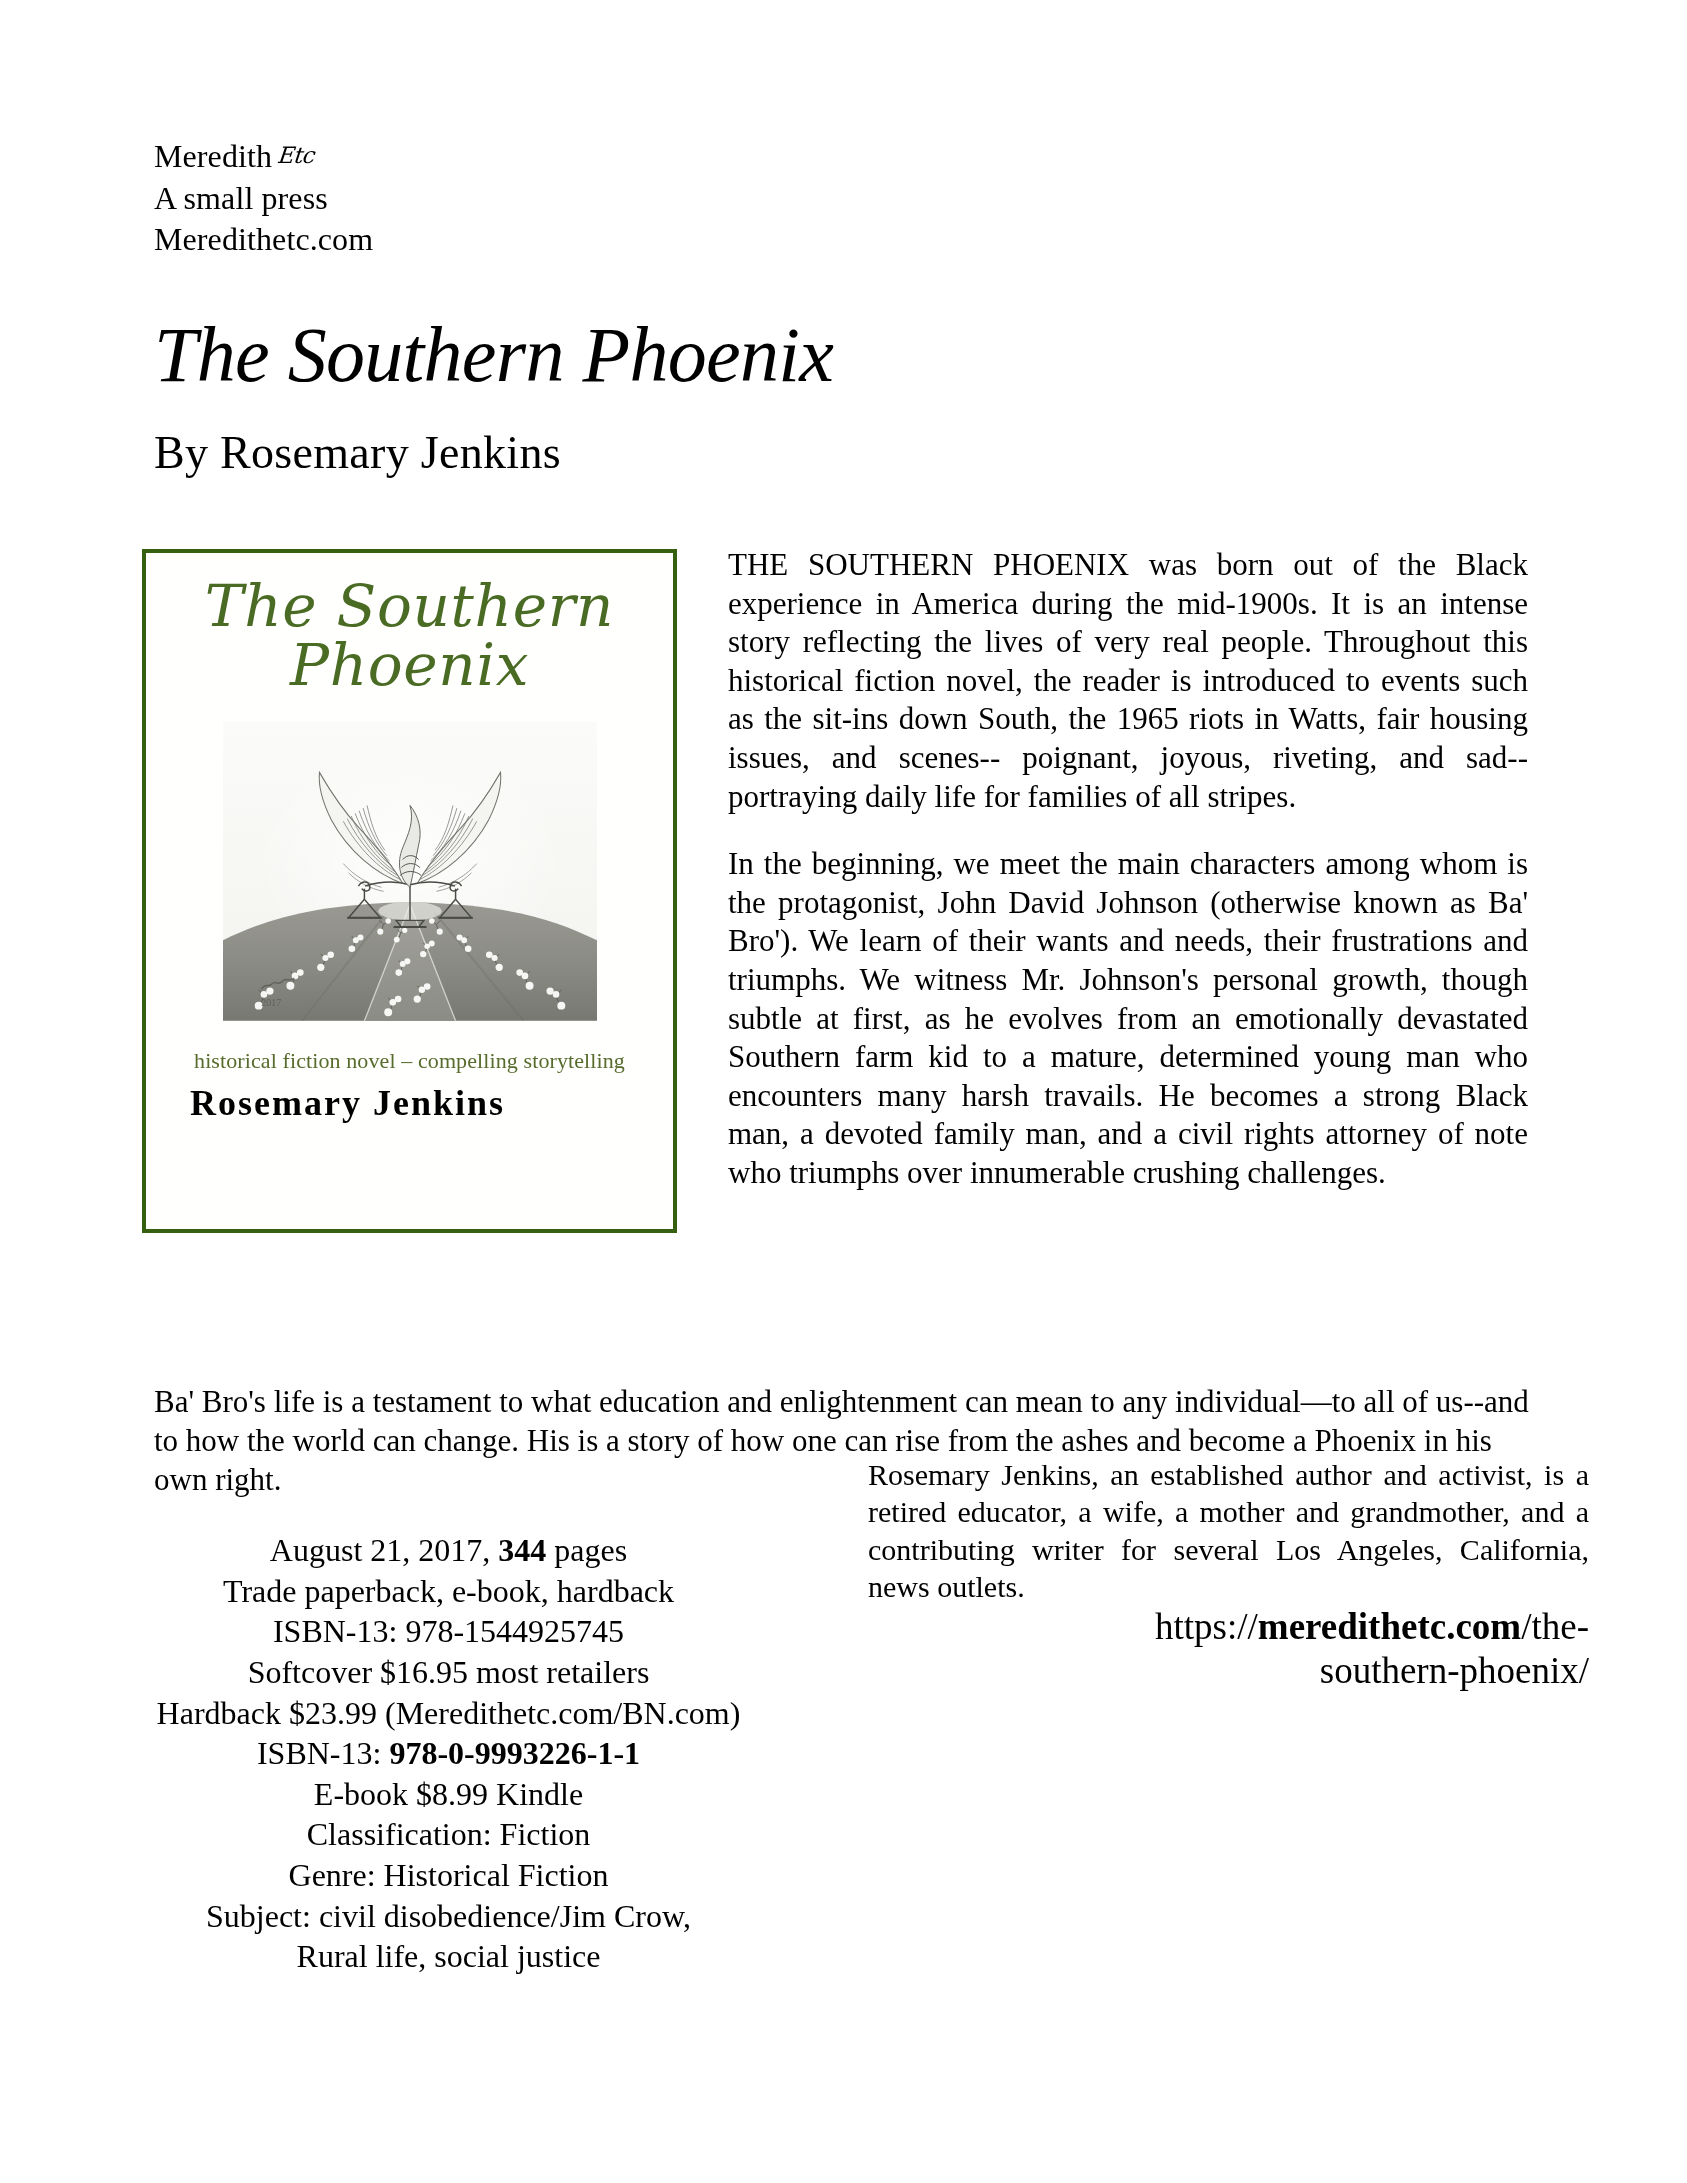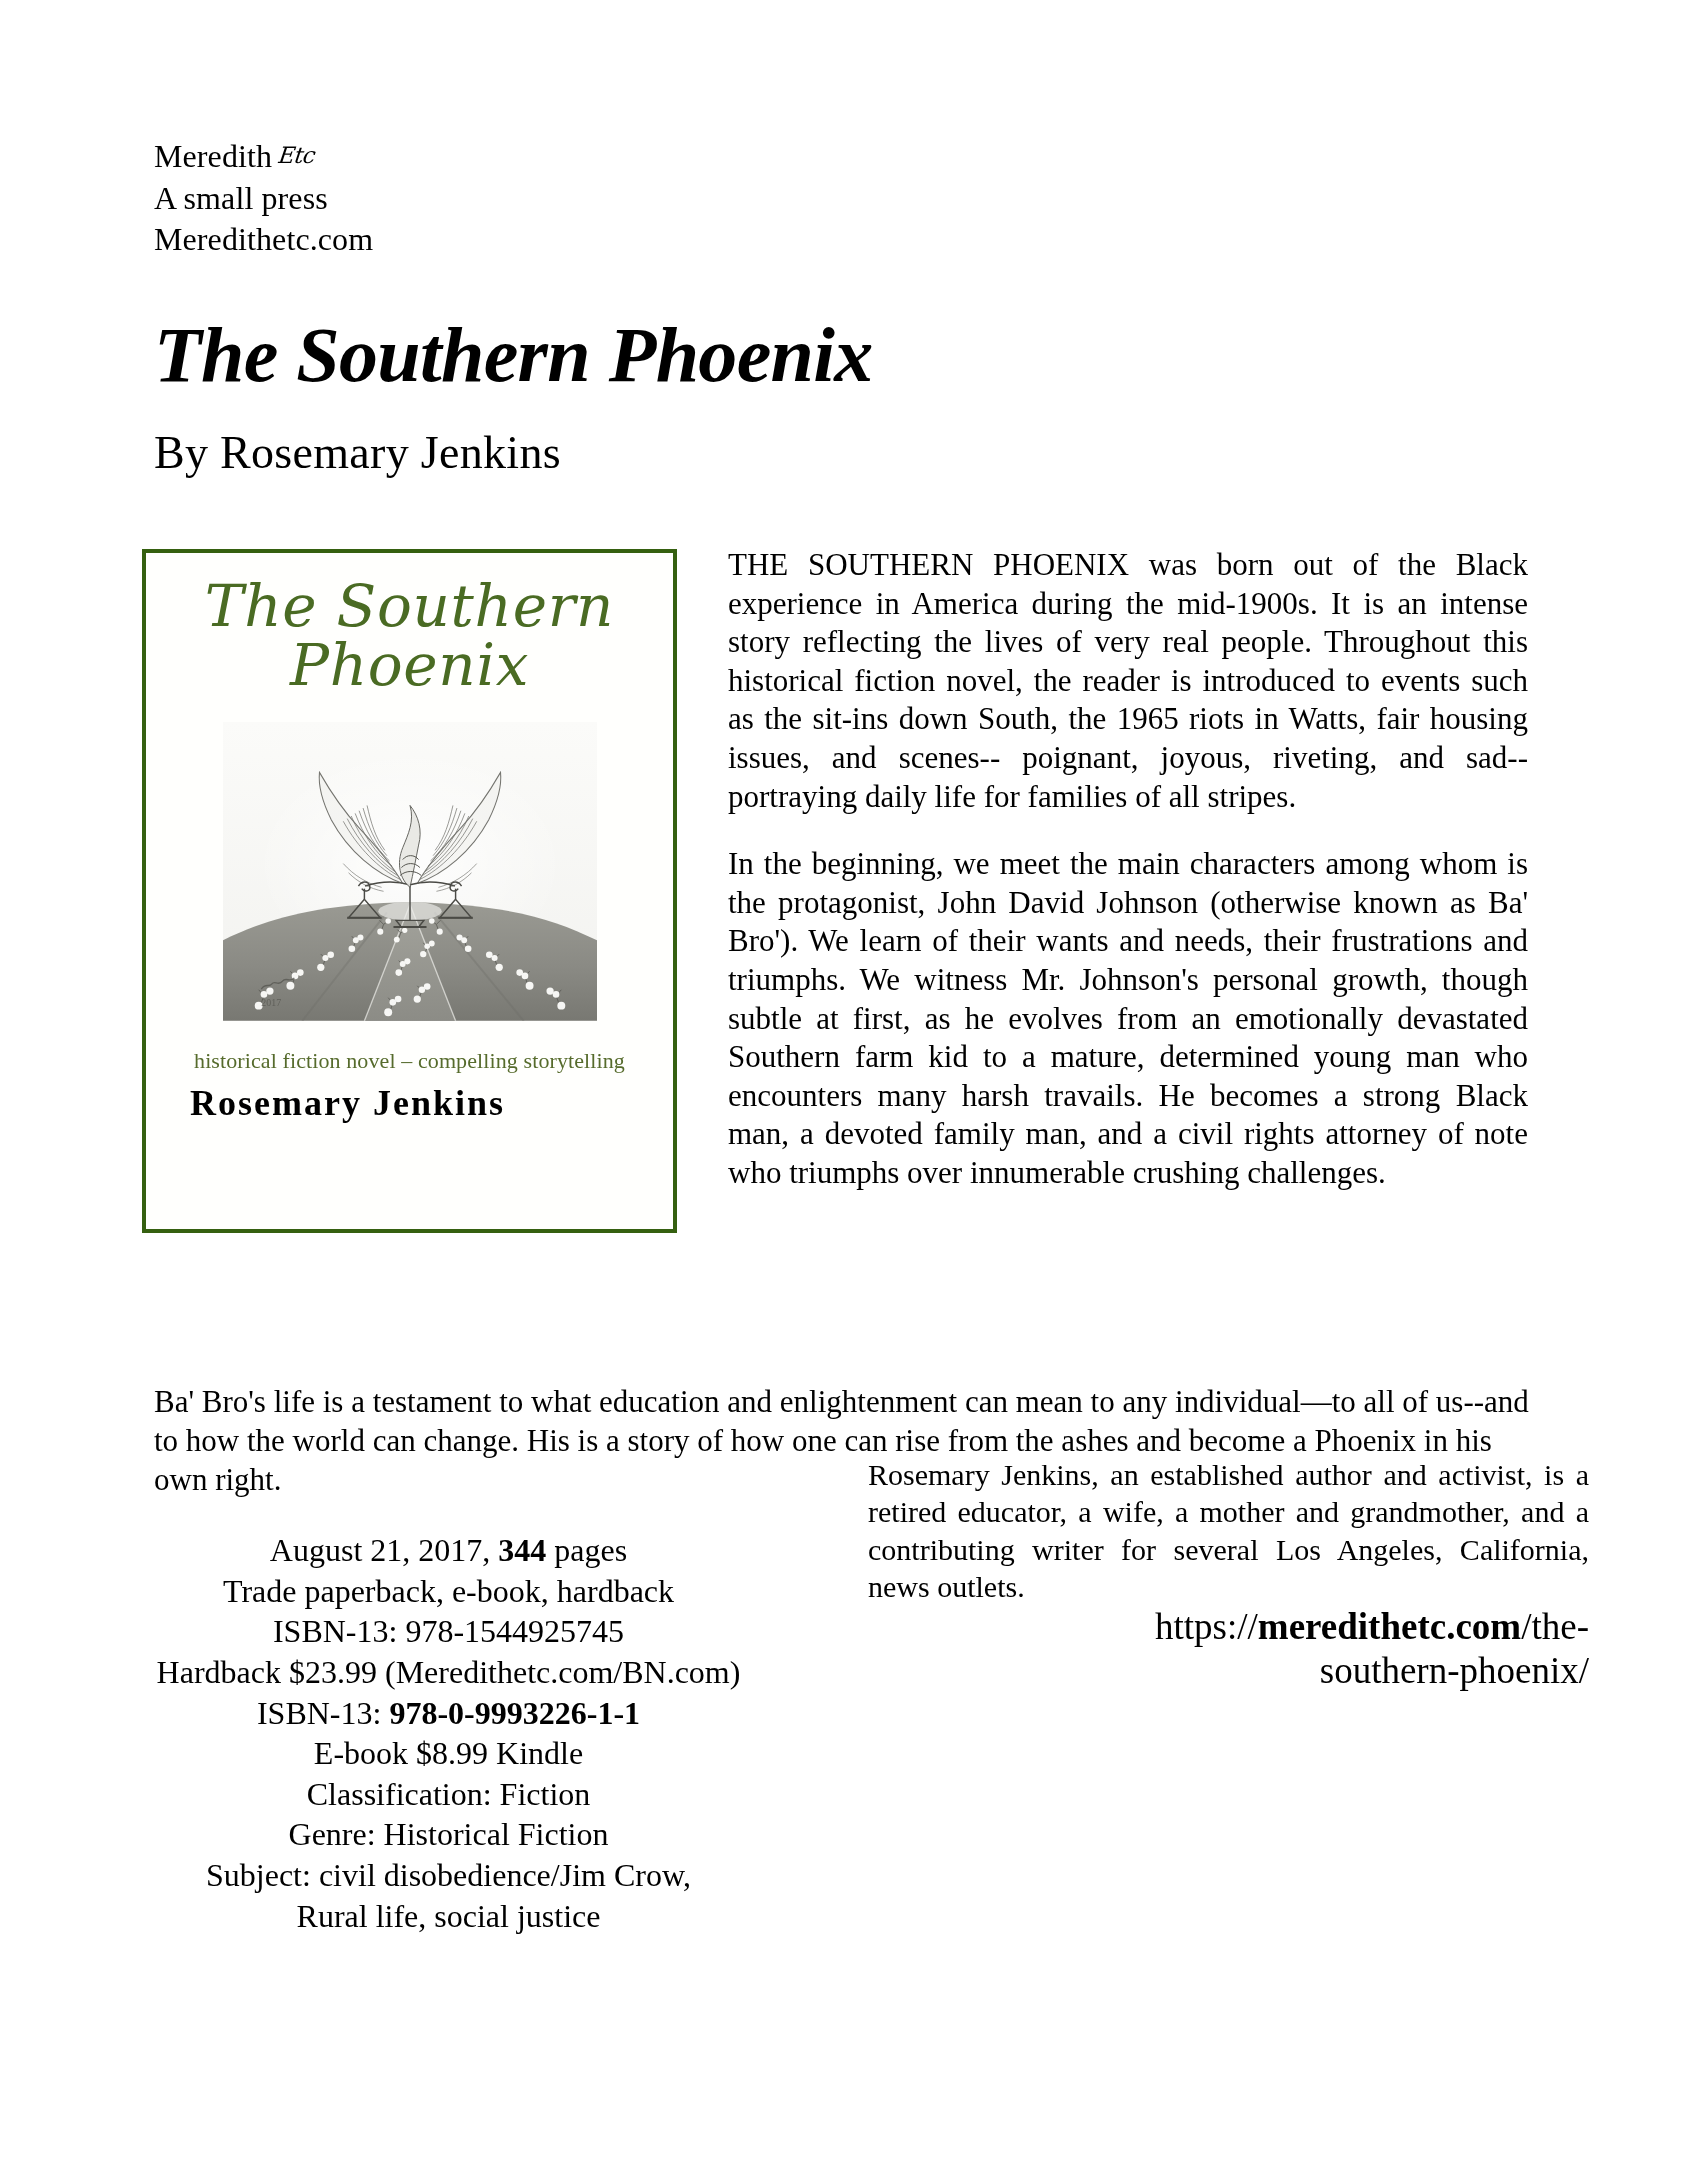--- a/index.html
+++ b/index.html
@@ -46,21 +46,21 @@
     transform: skewX(-8deg);
     display: inline-block;
   }
 
   
   .doc-title {
     position: absolute;
     left: 154px;
     top: 316px;
     font-size: 78px;
-    font-weight: bold;
+    font-weight: normal;
     font-style: italic;
     letter-spacing: -0.7px;
     white-space: nowrap;
     line-height: 1;
   }
   .doc-byline {
     position: absolute;
     left: 154px;
     top: 430px;
     font-size: 46px;
@@ -376,20 +376,21 @@
     <p class="syn-p">THE SOUTHERN PHOENIX was born out of the Black experience in America during the mid-1900s. It is an intense story reflecting the lives of very real people. Throughout this historical fiction novel, the reader is introduced to events such as the sit-ins down South, the 1965 riots in Watts, fair housing issues, and scenes-- poignant, joyous, riveting, and sad-- portraying daily life for families of all stripes.</p>
     <p class="syn-p">In the beginning, we meet the main characters among whom is the protagonist, John David Johnson (otherwise known as Ba' Bro'). We learn of their wants and needs, their frustrations and triumphs. We witness Mr. Johnson's personal growth, though subtle at first, as he evolves from an emotionally devastated Southern farm kid to a mature, determined young man who encounters many harsh travails. He becomes a strong Black man, a devoted family man, and a civil rights attorney of note who triumphs over innumerable crushing challenges.</p>
   </div>
 
   <div class="wide-p">Ba' Bro's  life is a testament to what education and enlightenment can mean to any individual—to all of us--and to how the world can change. His is a story of how one can rise from the ashes and become a Phoenix in his own right.</div>
 
   <div class="meta-col">
     <span class="ln"><span>August 21, 2017, </span><b>344</b><span> pages</span></span>
     <span class="ln">Trade paperback, e-book, hardback</span>
     <span class="ln">ISBN-13: 978-1544925745</span>
+    <span class="ln">Softcover $16.95 most retailers</span>
     <span class="ln">Hardback $23.99 (Meredithetc.com/BN.com)</span>
     <span class="ln"><span>ISBN-13: </span><b>978-0-9993226-1-1</b></span>
     <span class="ln">E-book $8.99 Kindle</span>
     <span class="ln">Classification: Fiction</span>
     <span class="ln">Genre: Historical Fiction</span>
     <span class="ln">Subject: civil disobedience/Jim Crow,</span>
     <span class="ln">Rural life, social justice</span>
   </div>
 
   <div class="bio-col">

